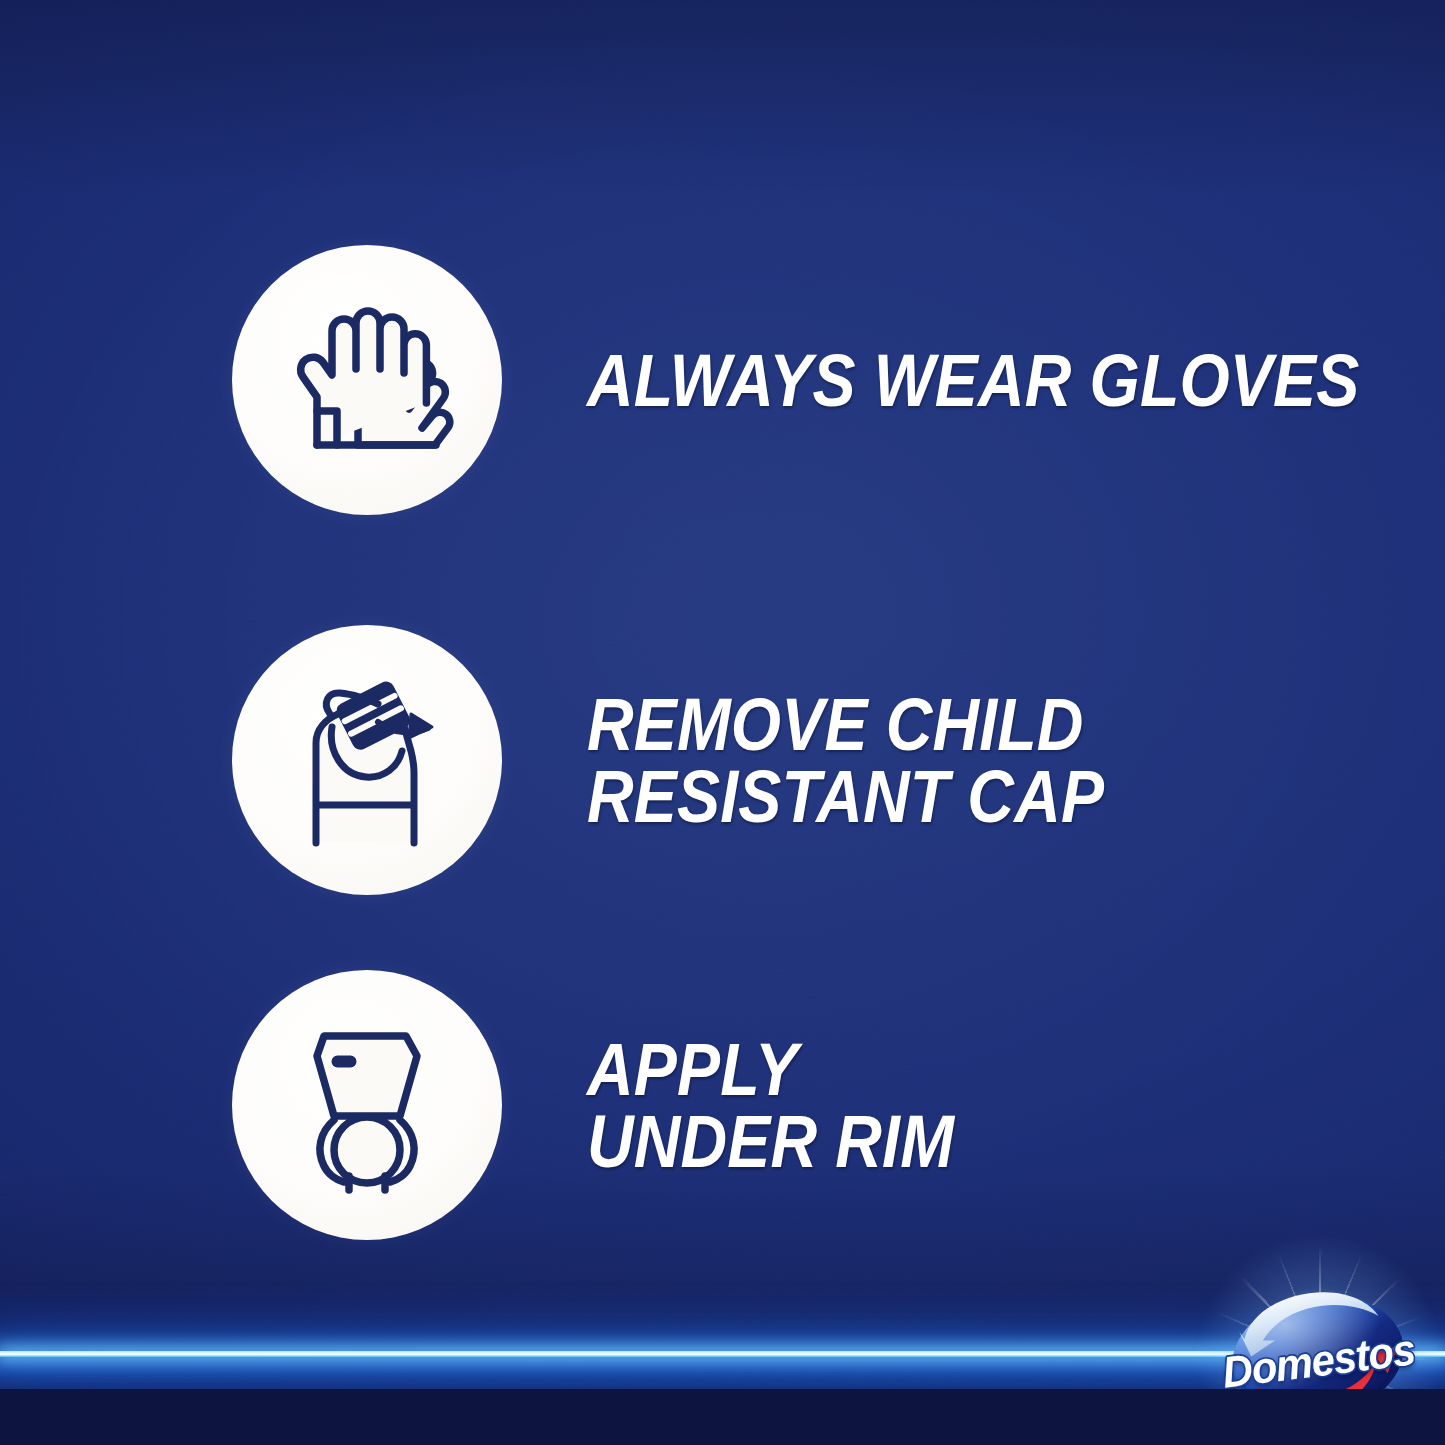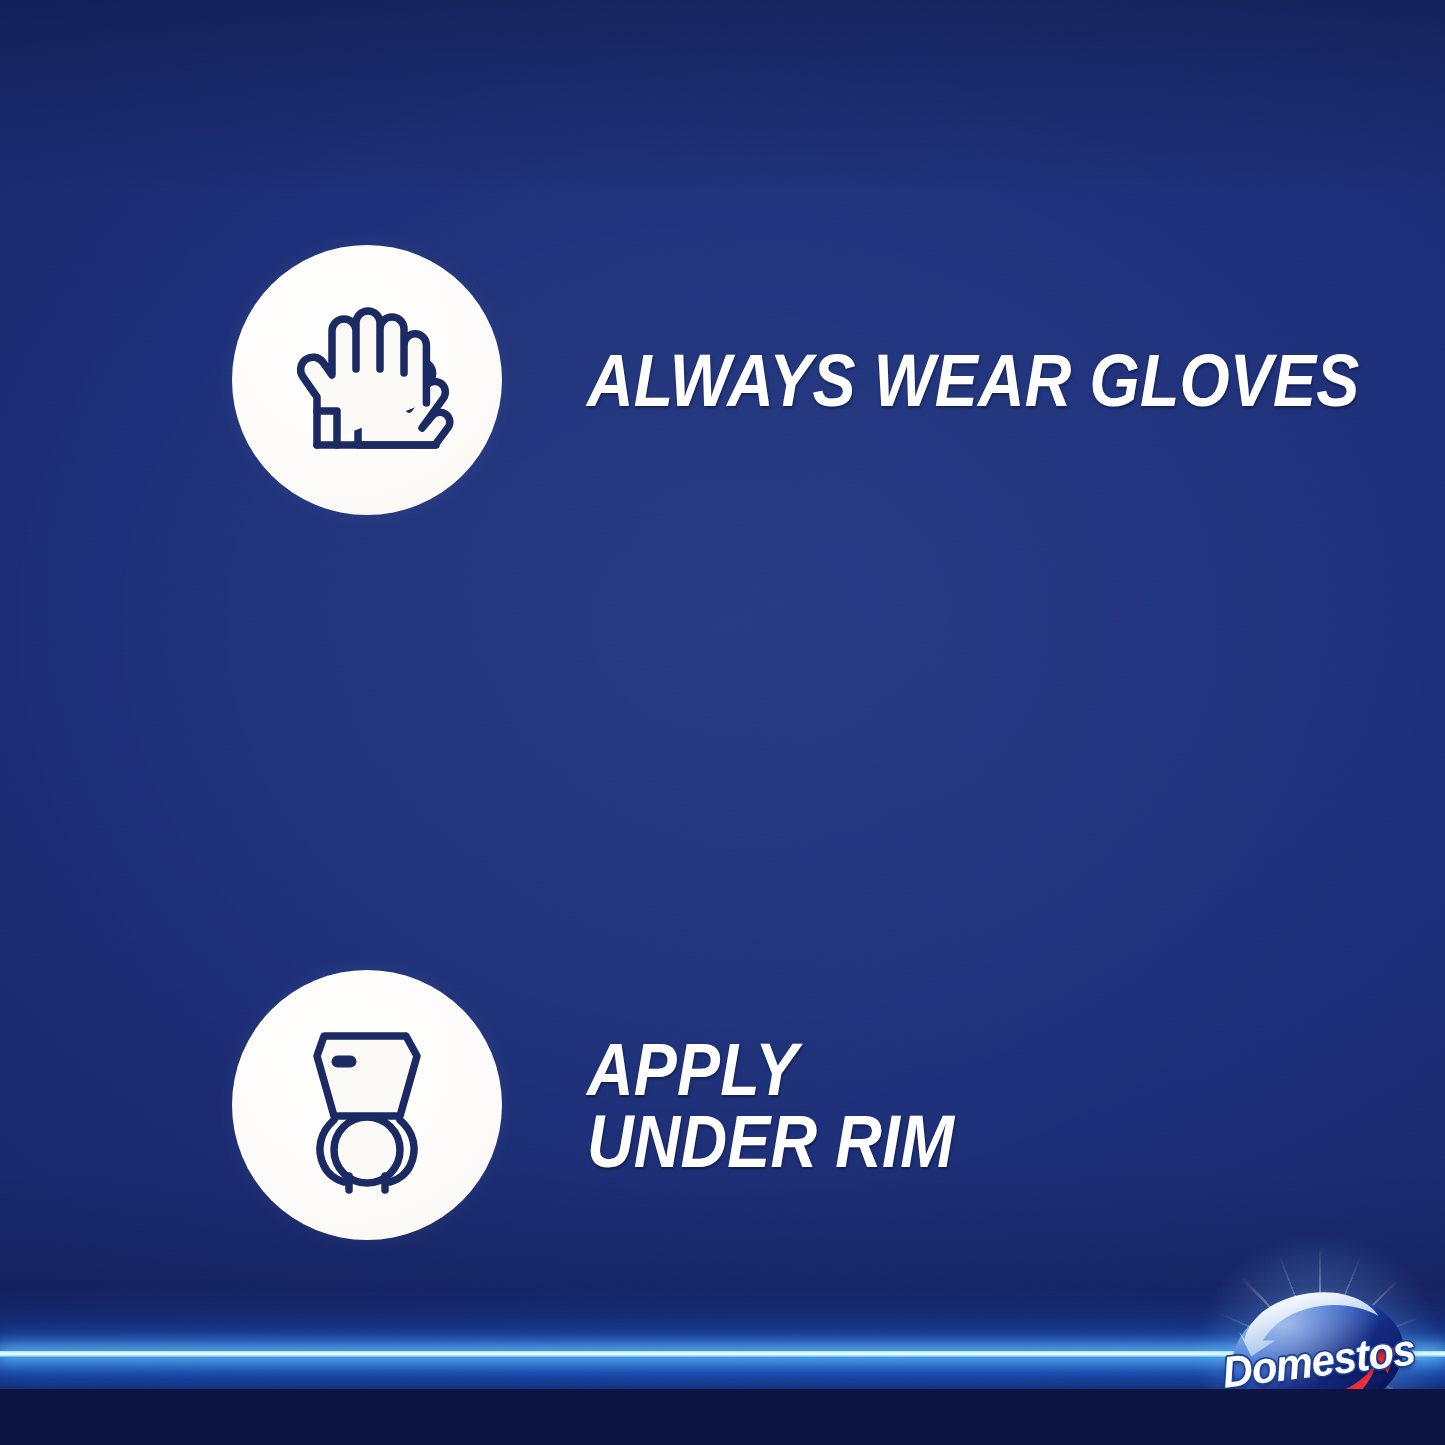--- a/index.html
+++ b/index.html
@@ -223,20 +223,49 @@
 
           <path d="M45 160 L164 160" fill="none"></path>
         </svg>
       </span>
     </div>
     <div class="step-text">
       <span class="ln">ALWAYS WEAR GLOVES</span>
     </div>
   </div>
 
+  <div class="step" style="left:232px; top:625px;">
+    <div class="badge">
+      <span>
+        <svg width="190" height="190" viewBox="0 0 190 190" fill="none" stroke="#1c2a63" stroke-width="7" stroke-linecap="round" stroke-linejoin="round">
+
+          <path d="M44 178 L44 78 C44 64 54 54 66 49 L98 36
+                   C112 31 126 40 130 54 L139 86 C141 94 142 100 142 108 L142 178" fill="#fbfaf6"></path>
+
+          <path d="M47 140 L139 140" fill="none"></path>
+
+          <path d="M60 62 C56 86 70 110 94 112 C112 113.5 126 102 130 86" fill="none"></path>
+
+          <g transform="rotate(-27 104 56)">
+            <rect x="76" y="28" width="56" height="44" rx="5" fill="#1c2a63" stroke="#1c2a63"></rect>
+            <path d="M76 42 L132 42 M76 56 L132 56" stroke="#fbfaf6" stroke-width="6"></path>
+          </g>
+
+          <path d="M58 49 C50 38 56 27 68 28 C80 29 96 34 106 39" fill="none"></path>
+
+          <path d="M106 57 C122 69 140 70 156 63" fill="none" stroke-width="6"></path>
+          <path d="M139 49 L160 62 L137 73 Z" fill="#1c2a63" stroke="#1c2a63" stroke-width="3"></path>
+        </svg>
+      </span>
+    </div>
+    <div class="step-text">
+      <span class="ln">REMOVE CHILD</span>
+      <span class="ln">RESISTANT CAP</span>
+    </div>
+  </div>
 
   <div class="step" style="left:232px; top:970px;justify-content:center;">
     <div class="badge">
       <span>
         <svg width="190" height="190" viewBox="0 0 190 190" fill="none" stroke="#1c2a63" stroke-width="7.5" stroke-linecap="round" stroke-linejoin="round">
 
           <path d="M52 26 L134 26 L145 46 L128 106 L62 106 L45 46 Z" fill="#fbfaf6"></path>
 
           <rect x="62" y="48" width="20" height="7" rx="3.5" fill="#1c2a63" stroke="#1c2a63" stroke-width="5"></rect>
 

